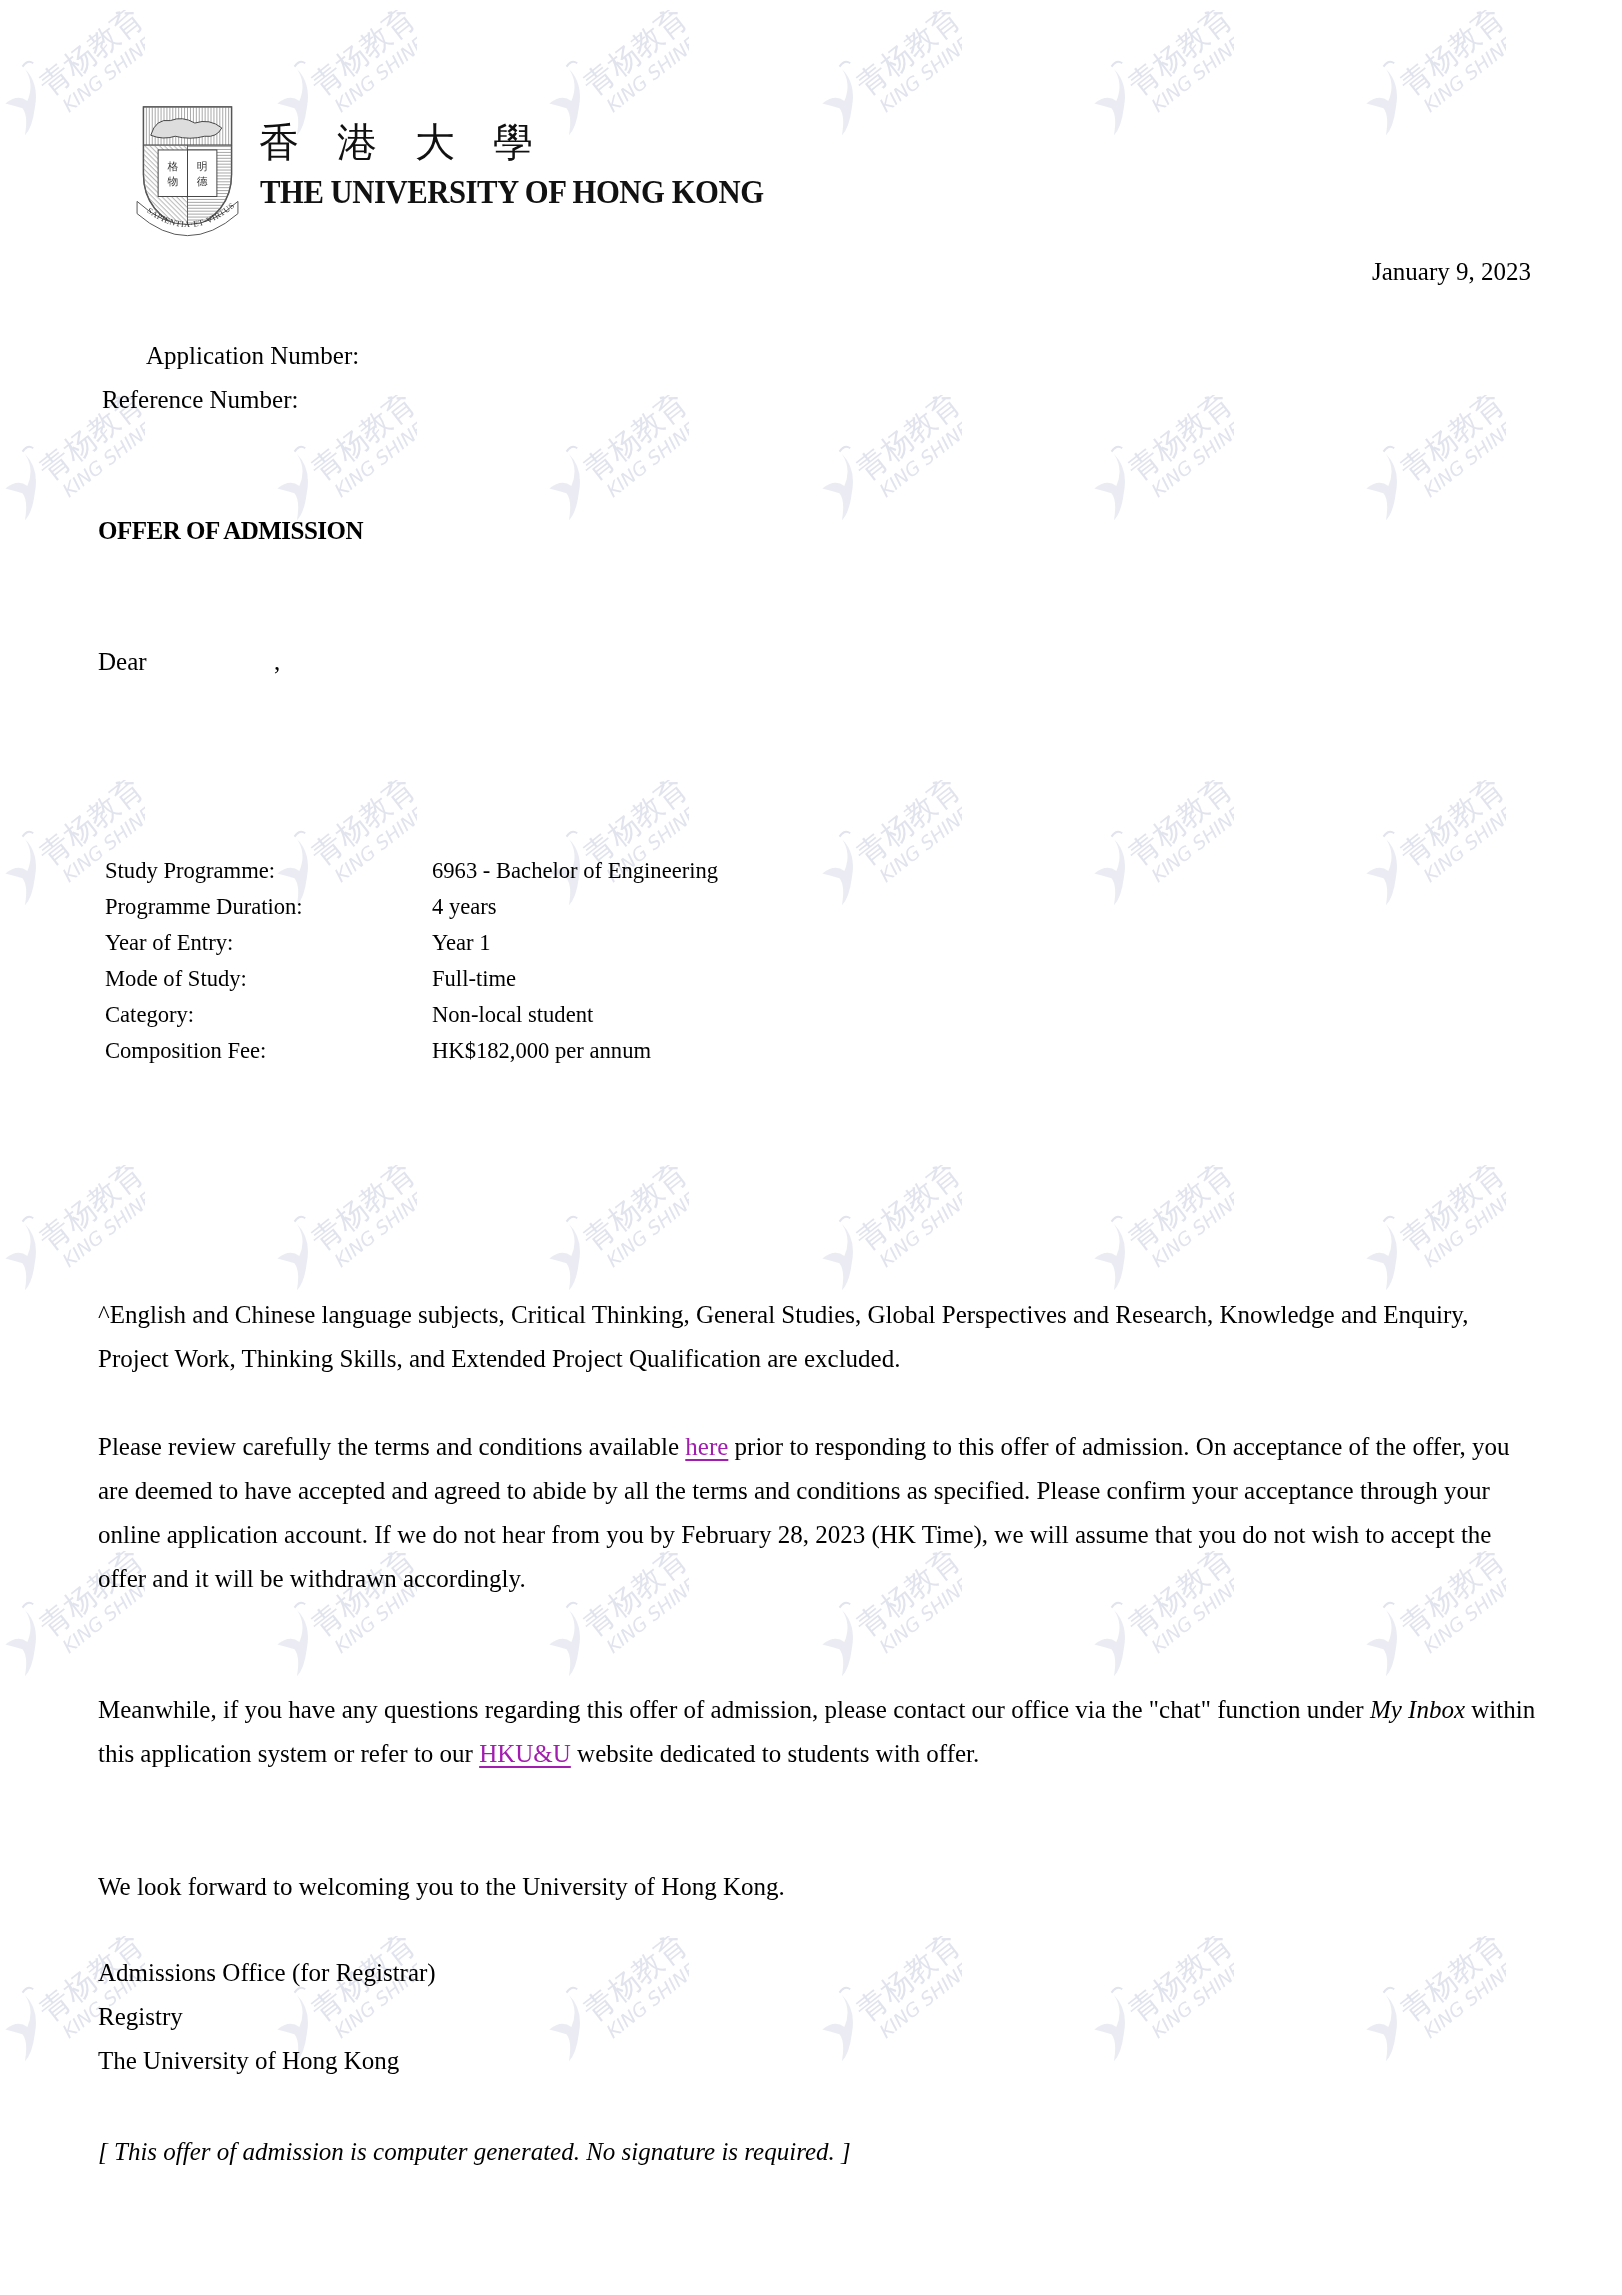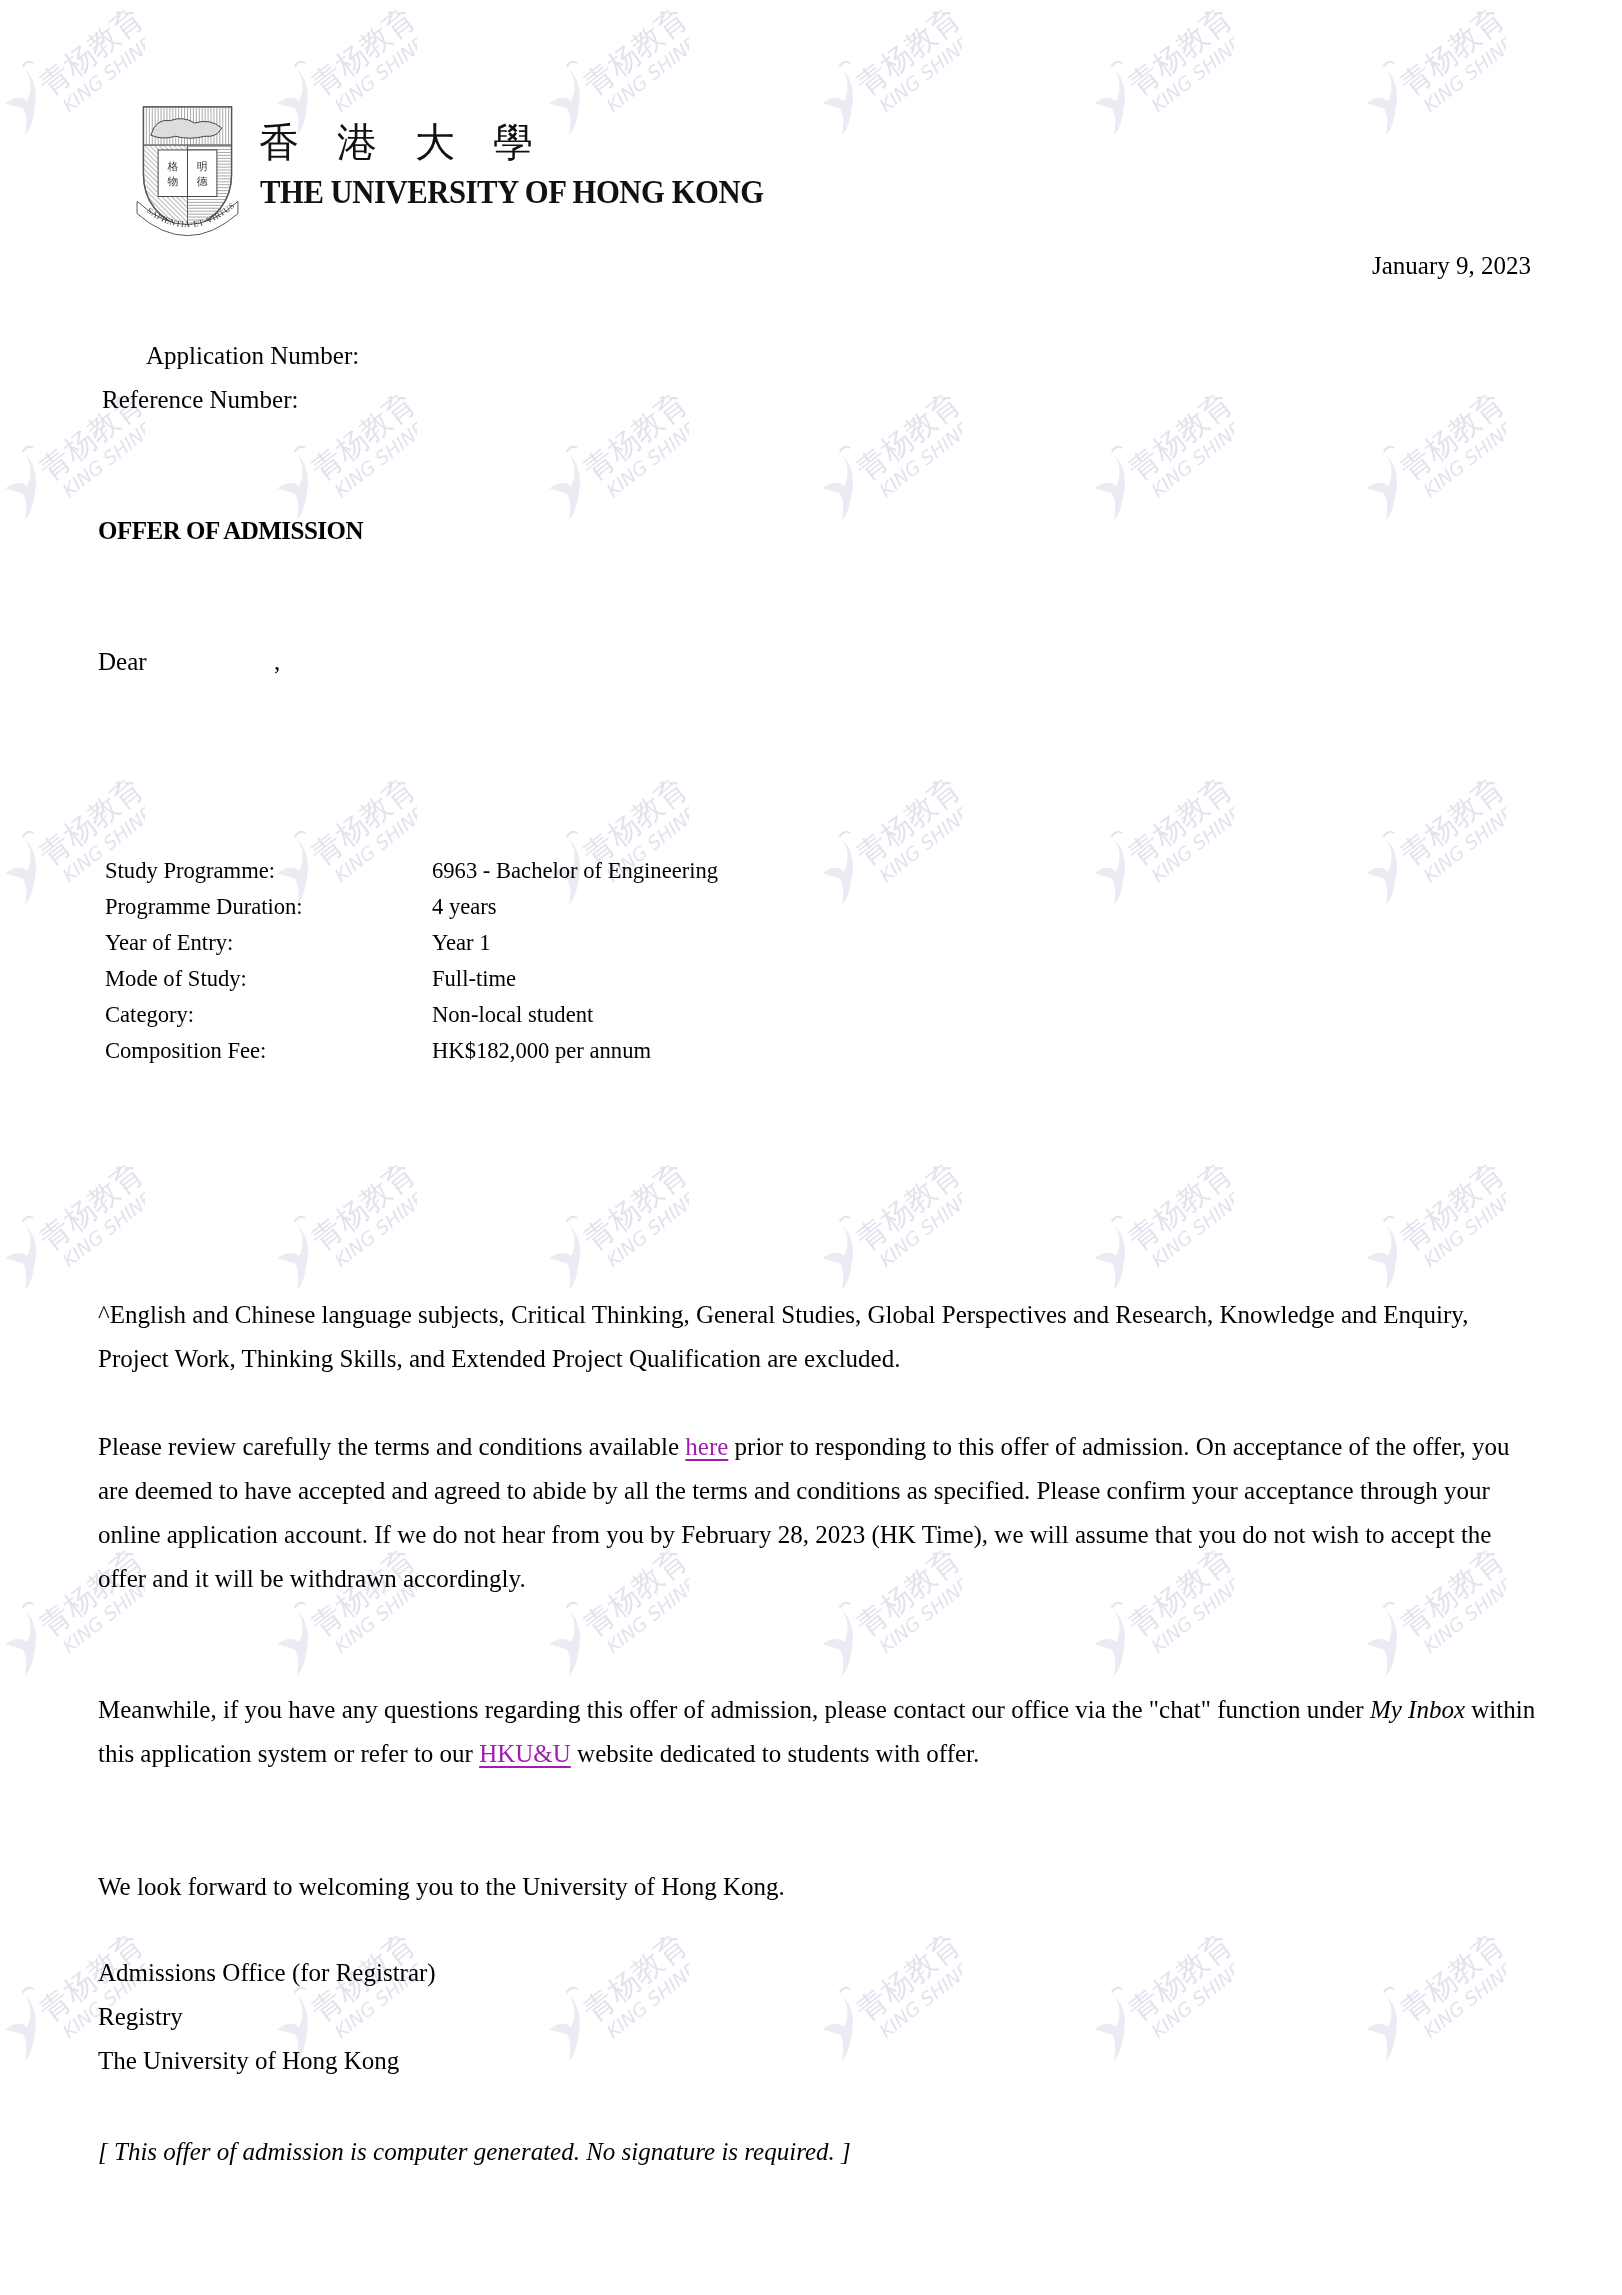--- a/index.html
+++ b/index.html
@@ -9,21 +9,21 @@
   .wm { position: absolute; width: 147px; height: 128px; opacity: 0.55; }
   .wm svg { width: 100%; height: 100%; }
   .content { position: absolute; inset: 0; z-index: 1; }
   .abs { position: absolute; white-space: nowrap; }
   .body-text { font-size: 25px; line-height: 44px; }
   .logo { position: absolute; left: 136px; top: 101px; width: 103px; height: 142px; }
   .logo-zh { position: absolute; left: 259px; top: 115px; font-size: 40px; letter-spacing: 38px;
              font-family: "DejaVu Sans", sans-serif; font-weight: normal; line-height: 54px; color:#111; }
   .logo-en { position: absolute; left: 260px; top: 173px; font-size: 33px; font-weight: bold;
              letter-spacing: -0.5px; transform: scaleX(0.93); transform-origin: left top; line-height: 39px; color:#111; }
-  .date { right: 91px; top: 244px; }
+  .date { right: 91px; top: 250px; }
   .para { position: absolute; left: 98px; width: 1438px; white-space: normal; }
   .title { font-weight: bold; font-size: 25px; letter-spacing: -0.5px; }
   .tbl { position: absolute; left: 105px; top: 853px; font-size: 22.6px; }
   .tbl-row { position: relative; height: 36px; line-height: 36px; }
   .tbl-label { position: absolute; left: 0; white-space: nowrap; }
   .tbl-value { position: absolute; left: 327px; white-space: nowrap; }
   a.link { color: #a21caf; text-decoration: underline; text-decoration-thickness: 2px; text-underline-offset: 3.9px; }
   .ital { font-style: italic; }
 </style>
 </head>

